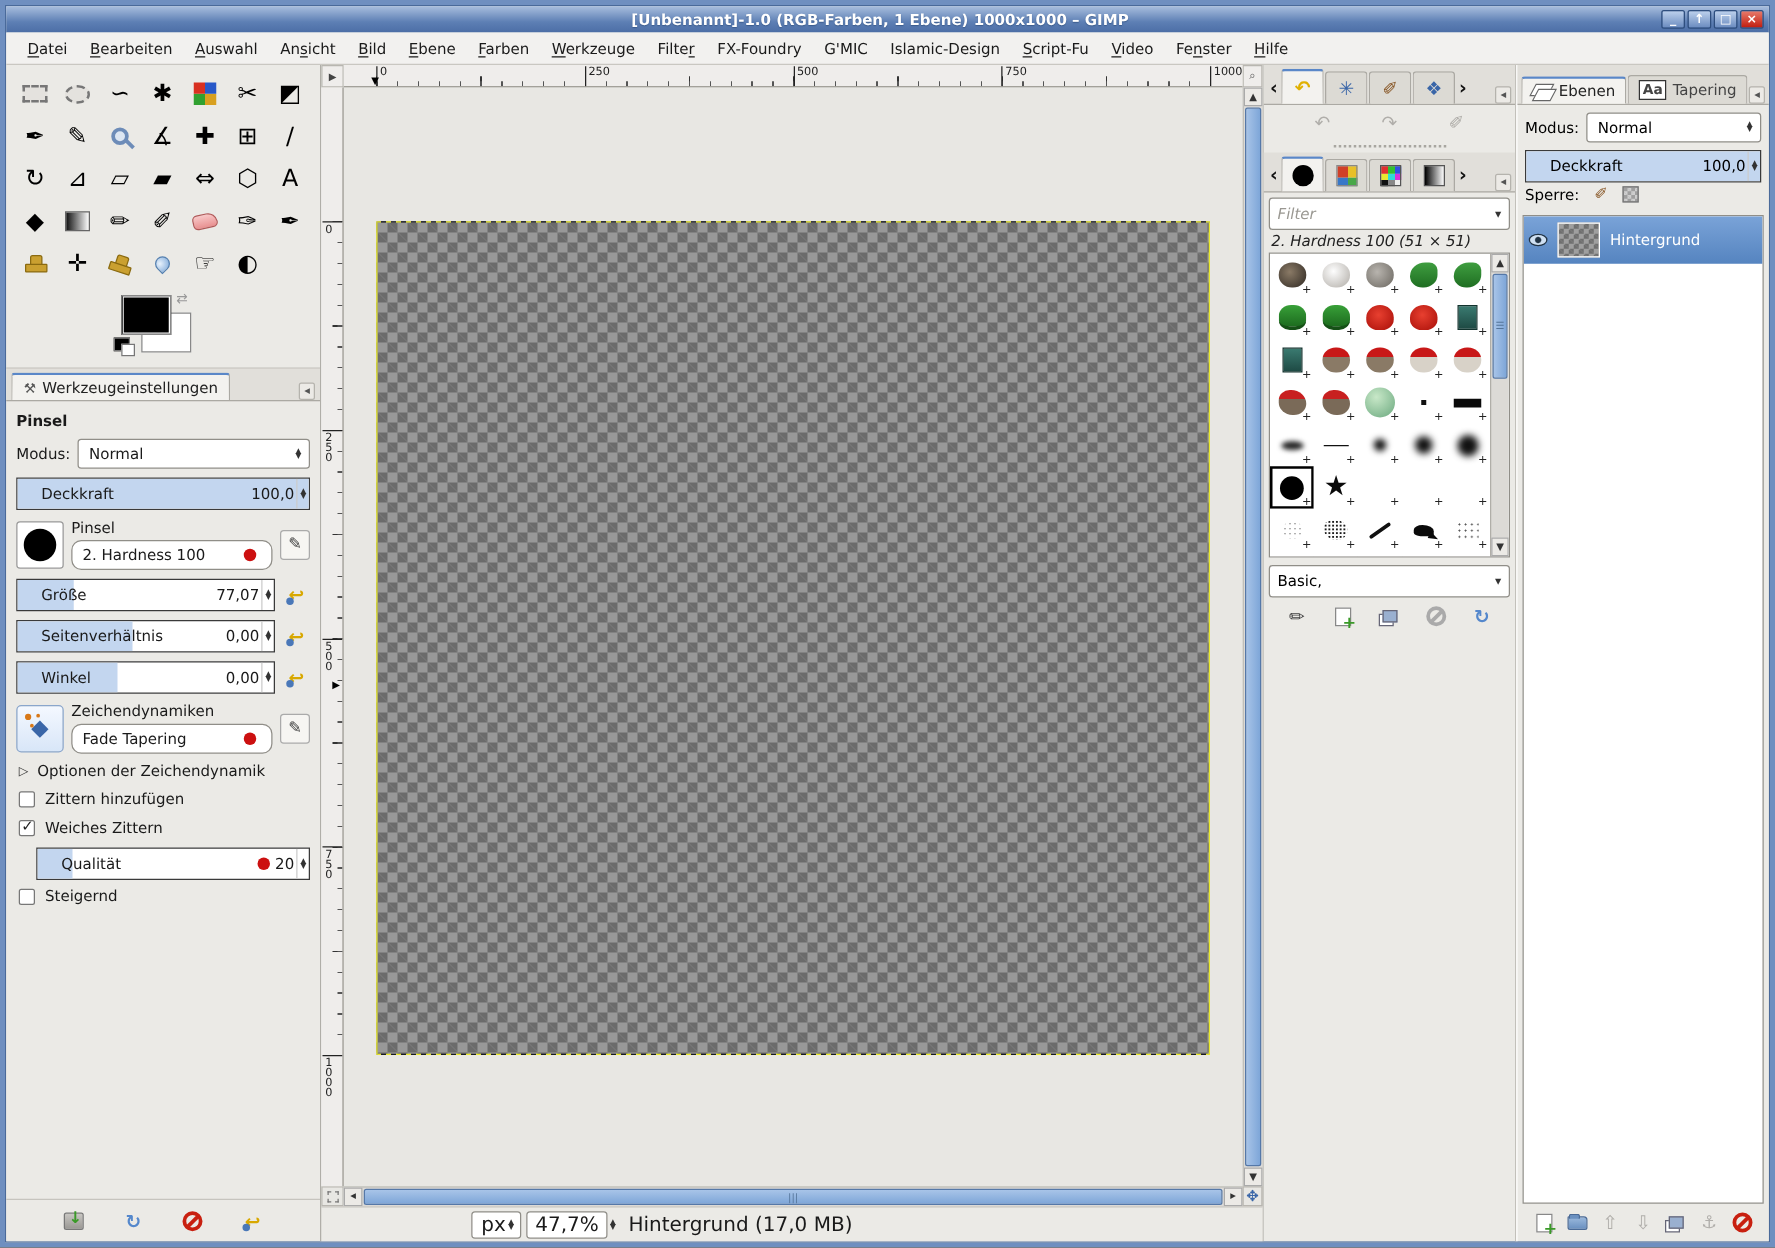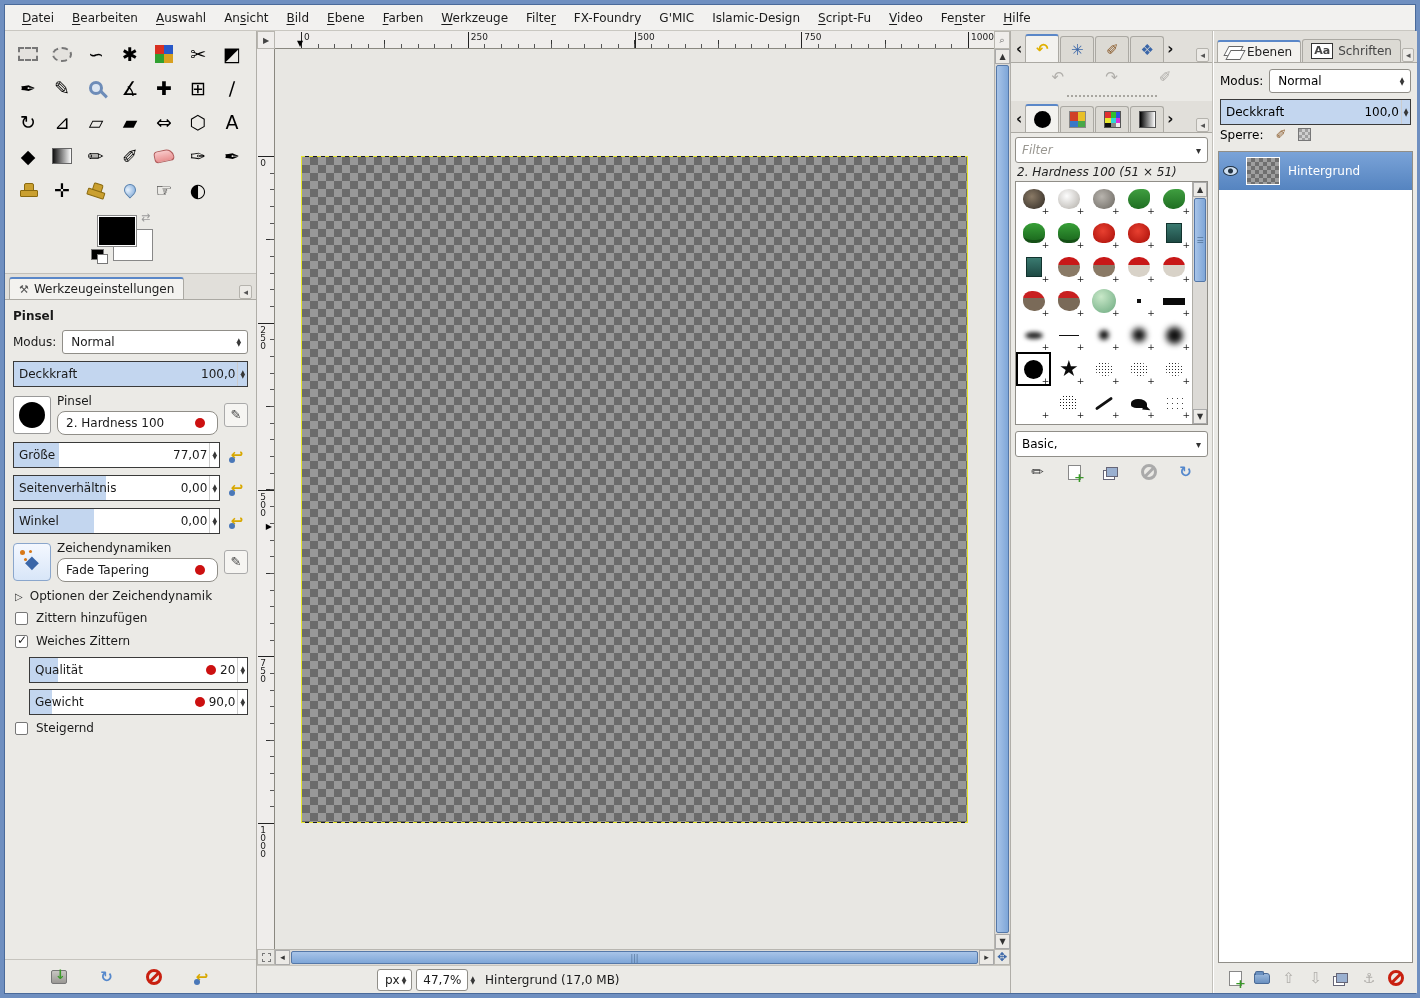--- a/index.html
+++ b/index.html
@@ -57,21 +57,21 @@
   .collapsebtn{margin-left:auto;font-size:9px;color:#555;border:1px solid #b5b3ad;background:#eceae6;border-radius:2px;padding:0 3px;height:14px;line-height:12px;}
   .toptsbody{flex:1;padding:7px 8px;font-size:12px;color:#1a1a1a;overflow:hidden;}
   .sectiontitle{font-weight:bold;font-size:12px;margin:2px 0 7px 0;}
   .row{display:flex;align-items:center;margin-bottom:7px;gap:6px;}
   .gtkselect{flex:1;display:flex;align-items:center;background:#fff;border:1px solid #908e88;border-radius:3px;height:24px;padding:0 4px 0 8px;}
   .gtkselect .val{flex:1;}
   .spin{display:flex;flex-direction:column;line-height:4px;font-size:6px;color:#333;padding:0 2px;}
   .spin::before{content:"▲";}  .spin::after{content:"▼";}
   .slider{position:relative;flex:1;height:26px;border:1px solid #3a3a3a;background:#fff;display:flex;align-items:center;overflow:hidden;}
   .slider .fill{position:absolute;left:0;top:0;bottom:0;width:calc(var(--v)*1%);background:#c3d6ef;}
-  .slider .lab{position:relative;padding-left:5px;flex:1;}
+  .slider .lab{position:relative;padding-left:19px;flex:1;}
   .slider .num{position:relative;padding-right:2px;}
   .slider .spin{position:relative;border-left:1px solid #ccc;height:100%;justify-content:center;}
   .reddot{display:inline-block;width:10px;height:10px;border-radius:50%;background:#cc1010;margin:0 4px;flex:0 0 auto;}
   .resetbtn{width:22px;height:22px;display:flex;align-items:center;justify-content:center;font-size:15px;font-weight:bold;color:#d8a800;position:relative;flex:0 0 auto;}
   .resetbtn::after{content:"";position:absolute;left:3px;bottom:3px;width:6px;height:6px;border-radius:50%;background:#4a78b8;}
   .bigthumb{width:38px;height:38px;background:#fff;border:1px solid #999;border-radius:3px;display:flex;align-items:center;justify-content:center;flex:0 0 auto;}
   .bigthumb .bcircle{width:26px;height:26px;border-radius:50%;background:#000;}
   .dynthumb{width:38px;height:38px;border:1px solid #8aa6cc;border-radius:4px;background:linear-gradient(#f4f8ff,#d8e6f8);display:flex;align-items:center;justify-content:center;color:#3a66a8;font-size:18px;flex:0 0 auto;position:relative;}
   .dynthumb::after{content:"";position:absolute;left:6px;top:6px;width:5px;height:5px;border-radius:50%;background:#d87818;box-shadow:8px -1px 0 -1px #d87818,3px 7px 0 -1px #d87818;}
   .stackcol{flex:1;display:flex;flex-direction:column;gap:3px;}
@@ -120,21 +120,21 @@
   .vscroll{grid-column:3;grid-row:2;background:#dcdad6;border-left:1px solid #b8b6b0;display:flex;flex-direction:column;}
   .sbtn{height:15px;flex:0 0 15px;background:#eceae6;border:1px solid #aaa;font-size:8px;text-align:center;line-height:13px;color:#333;}
   .vthumb{flex:1;margin:1px;background:linear-gradient(90deg,#a8c4e8,#7ea6d8);border:1px solid #5578a8;border-radius:2px;}
   .hscroll{grid-column:2;grid-row:3;background:#dcdad6;border-top:1px solid #b8b6b0;display:flex;}
   .hsbtn{width:15px;flex:0 0 15px;background:#eceae6;border:1px solid #aaa;font-size:9px;text-align:center;line-height:13px;color:#333;}
   .hthumb{flex:1;margin:1px;background:linear-gradient(#a8c4e8,#7ea6d8);border:1px solid #5578a8;border-radius:2px;position:relative;}
   .hthumb::after{content:"|||";position:absolute;left:50%;top:0;transform:translateX(-50%);font-size:8px;color:#55759a;line-height:13px;}
   .qmask{grid-column:1;grid-row:3;border:1px solid #b8b6b0;display:flex;align-items:center;justify-content:center;}
   .qmask span{width:9px;height:9px;border:1px dashed #777;}
   .navbtn{grid-column:3;grid-row:3;border:1px solid #b8b6b0;display:flex;align-items:center;justify-content:center;color:#3a66a8;font-size:12px;font-weight:bold;}
-  .statusbar{grid-column:1/4;grid-row:4;display:flex;align-items:center;gap:4px;padding-left:120px;font-size:12px;color:#1a1a1a;border-top:1px solid #c6c4be;background:#ebeae6;}
+  .statusbar{grid-column:1/4;grid-row:4;display:flex;align-items:center;gap:4px;padding-left:120px;font-size:16px;color:#1a1a1a;border-top:1px solid #c6c4be;background:#ebeae6;}
   .unitsel{display:flex;align-items:center;background:#fff;border:1px solid #908e88;border-radius:3px;height:22px;padding:0 3px 0 7px;}
   .zoombox{display:flex;align-items:center;height:22px;}
   .zoombox .zval{background:#fff;border:1px solid #908e88;border-radius:3px;height:22px;line-height:20px;padding:0 6px;text-align:right;}
   .statustext{margin-left:4px;}
 
   
   .docks{flex:1;display:flex;background:#ebeae6;}
   .dock{display:flex;flex-direction:column;min-height:0;}
   .dock.mid{width:202px;flex:0 0 202px;border-right:1px solid #c2c0ba;}
   .dock.right{flex:1;border-left:1px solid #fff;}
@@ -223,20 +223,30 @@
   .eye{width:15px;height:10px;border:1px solid #234;border-radius:50%;background:radial-gradient(circle at 50% 50%,#234 0 2px,#cfe0f2 3px);}
   .layerthumb{width:34px;height:28px;border:1px solid #fff;background-color:#9f9f9f;background-image:linear-gradient(45deg,#6f6f6f 25%,transparent 25% 75%,#6f6f6f 75%),linear-gradient(45deg,#6f6f6f 25%,transparent 25% 75%,#6f6f6f 75%);background-size:8px 8px;background-position:0 0,4px 4px;}
   .anchor{font-size:14px;color:#b0aeaa;}
 </style>
 </head>
 <body>
 
 <div class="win">
  <div class="inner">
 
+  <div class="titlebar">
+    <span style="width:70px"></span>
+    <span class="t">[Unbenannt]-1.0 (RGB-Farben, 1 Ebene) 1000x1000 – GIMP</span>
+    <span class="winbtns">
+      <span class="winbtn">_</span>
+      <span class="winbtn">↑</span>
+      <span class="winbtn">□</span>
+      <span class="winbtn close">×</span>
+    </span>
+  </div>
 
   <div class="menubar">
 
   <span class="menuitem"><u>D</u>atei</span>
         <span class="menuitem"><u>B</u>earbeiten</span>
         <span class="menuitem"><u>A</u>uswahl</span>
         <span class="menuitem">An<u>s</u>icht</span>
         <span class="menuitem"><u>B</u>ild</span>
         <span class="menuitem"><u>E</u>bene</span>
         <span class="menuitem"><u>F</u>arben</span>
@@ -466,29 +476,20 @@
         </div>
 
         <div>
 
         <div class="subslider">
               <span class="slider" style="--v: 13;">
                 <span class="fill"></span>
                 <span class="lab">Qualität</span>
                 <span class="reddot"></span>
                 <span class="num">20</span>
-                <span class="spin"></span>
-              </span>
-            </div>
-                <div class="subslider">
-              <span class="slider" style="--v: 10;">
-                <span class="fill"></span>
-                <span class="lab">Gewicht</span>
-                <span class="reddot"></span>
-                <span class="num">90,0</span>
                 <span class="spin"></span>
               </span>
             </div>
               </div>
 
         <div class="checkrow">
           <span class="cbox"></span>
           <span>Steigernd</span>
         </div>
       </div>
@@ -745,21 +746,21 @@
     </div>
 
     <div class="dock right">
       <div class="docktabs ldtabs">
         <span class="dtab txttab">
           <span class="icon-layers"></span>
           <span>Ebenen</span>
         </span>
         <span class="dtab txttab inactive">
           <span class="icon-Aa">Aa</span>
-          <span>Schriften</span>
+          <span>Tapering</span>
         </span>
         <span class="collapsebtn">◂</span>
       </div>
       <div class="lrow">
         <span class="cap">Modus:</span>
         <span class="gtkselect">
           <span class="val">Normal</span>
           <span class="spin"></span>
         </span>
       </div>

